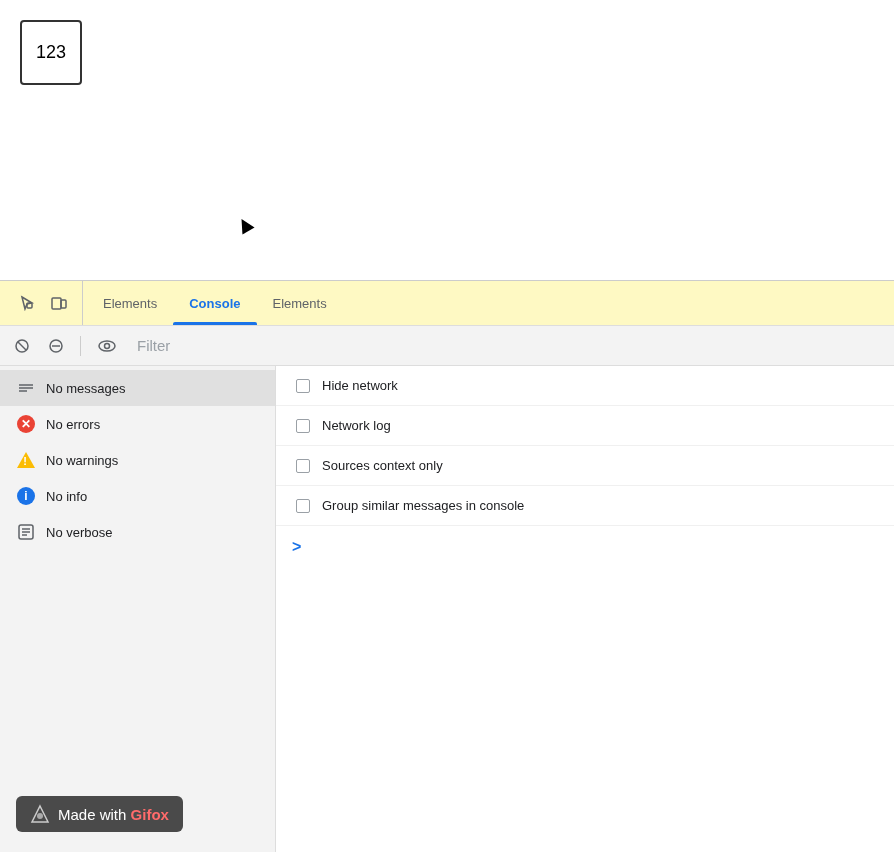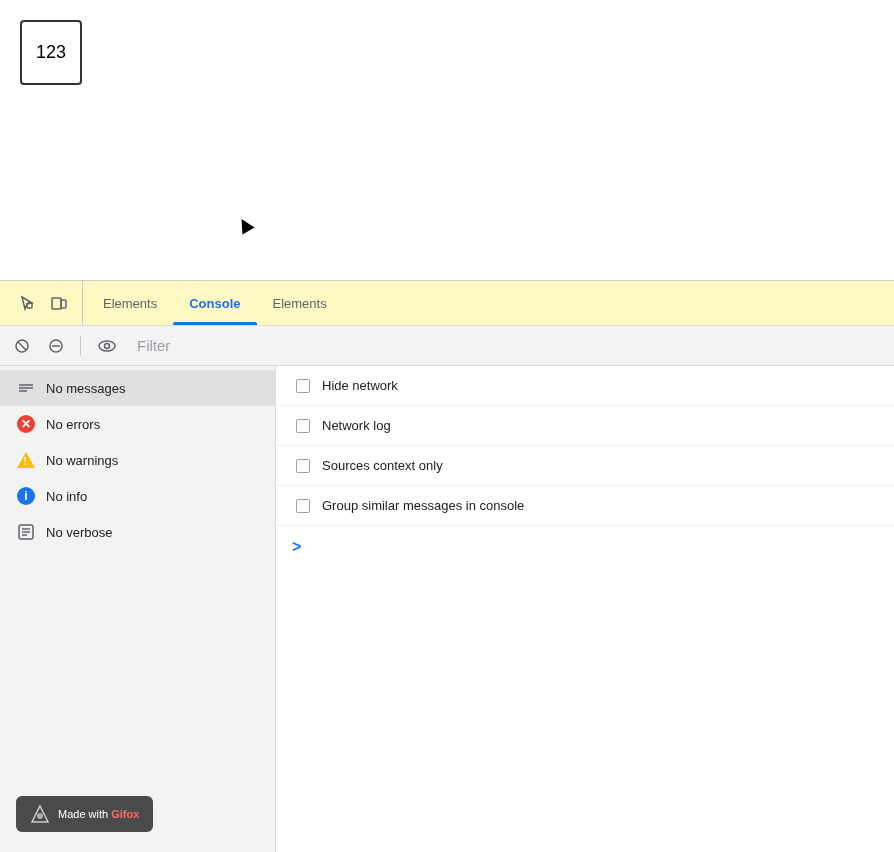--- a/index.html
+++ b/index.html
@@ -253,21 +253,21 @@
     }
 
     .gifox-logo {
       width: 20px;
       height: 20px;
       display: flex;
       align-items: center;
       justify-content: center;
     }
 
-    .gifox-text { color: #fff; font-size: 11px; }
+    .gifox-text { color: #fff; font-size: 15px; }
     .gifox-brand { color: #ff6b6b; font-weight: 600; }
 
     
     #right-panel {
       flex: 1;
       background: #fff;
       display: flex;
       flex-direction: column;
       padding: 0;
     }

